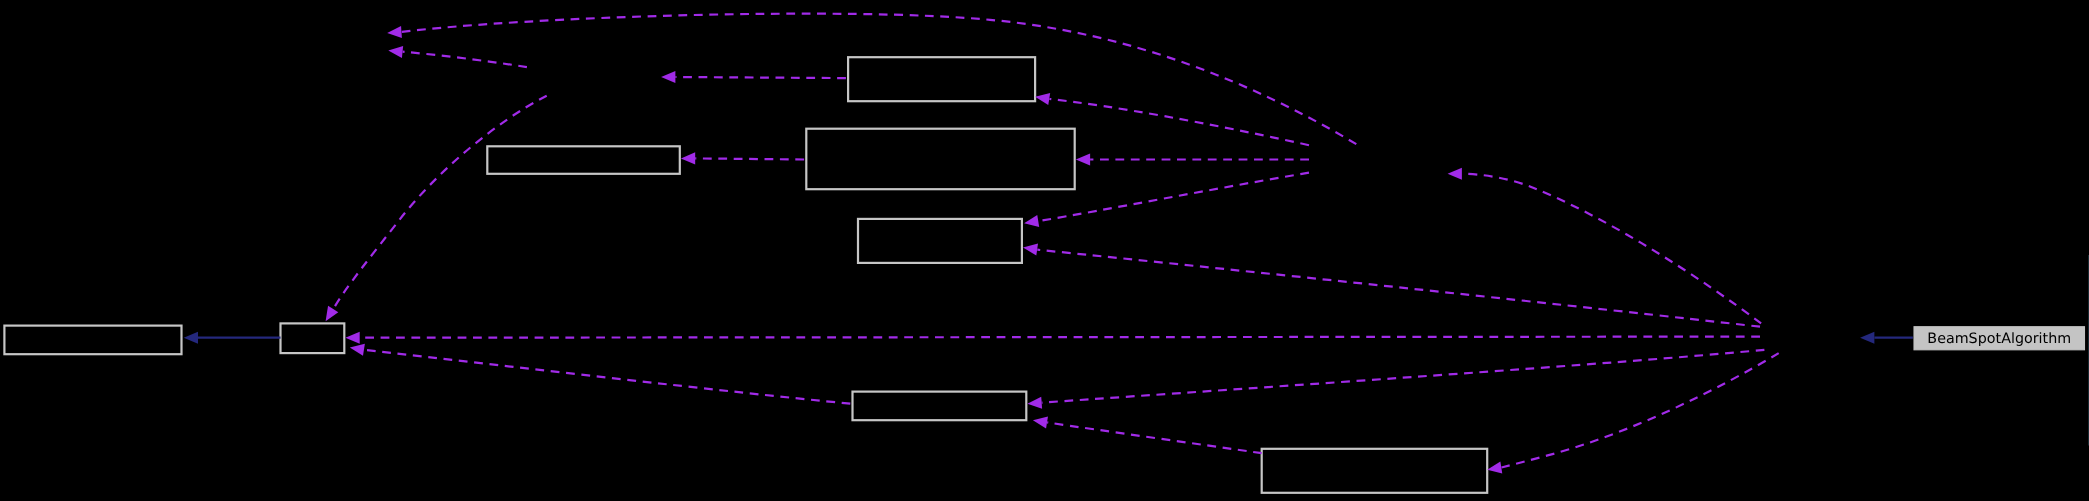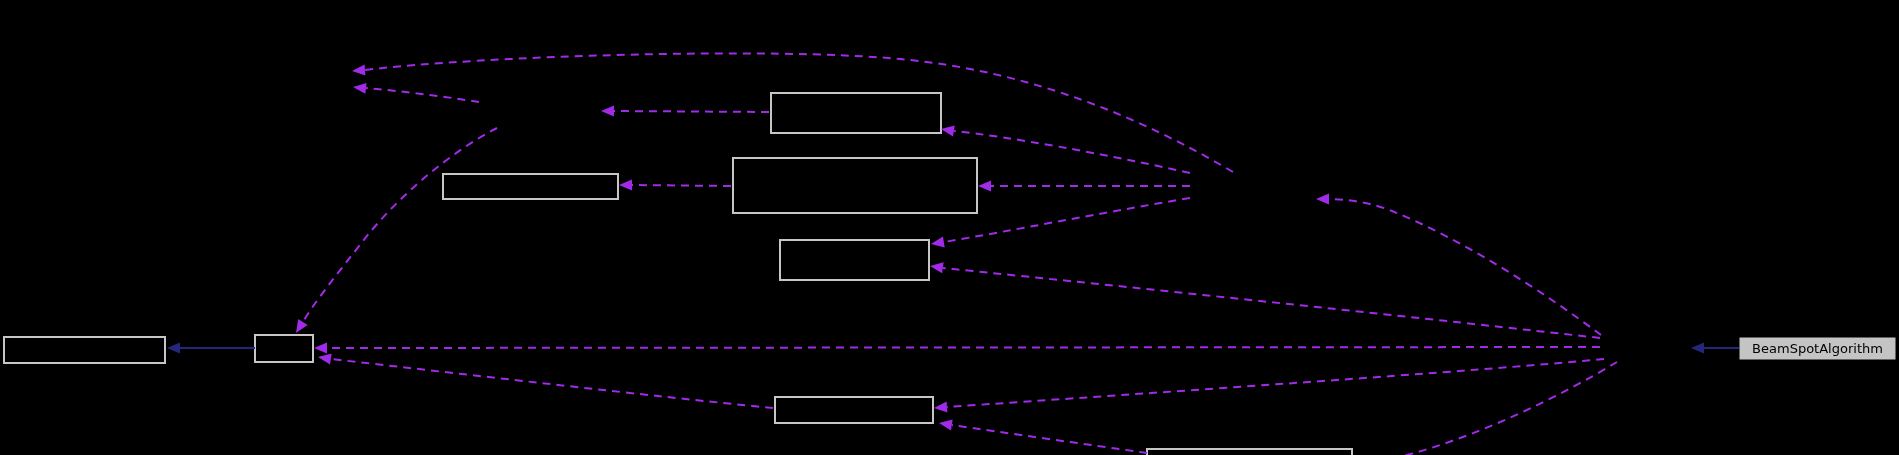--- a/index.html
+++ b/index.html
@@ -8,21 +8,20 @@
     background: #000000;
     width: 1899px;
     height: 455px;
     overflow: hidden;
   }
   #stage {
     position: relative;
     width: 1899px;
     height: 405px;
     background: #7dd3fc;
-    margin-top: 41px;
   }
   svg { display: block; }
   text.node-label {
     font-family: "DejaVu Sans", "Liberation Sans", sans-serif;
     font-size: 13px;
   }
 </style>
 </head>
 <body>
 

